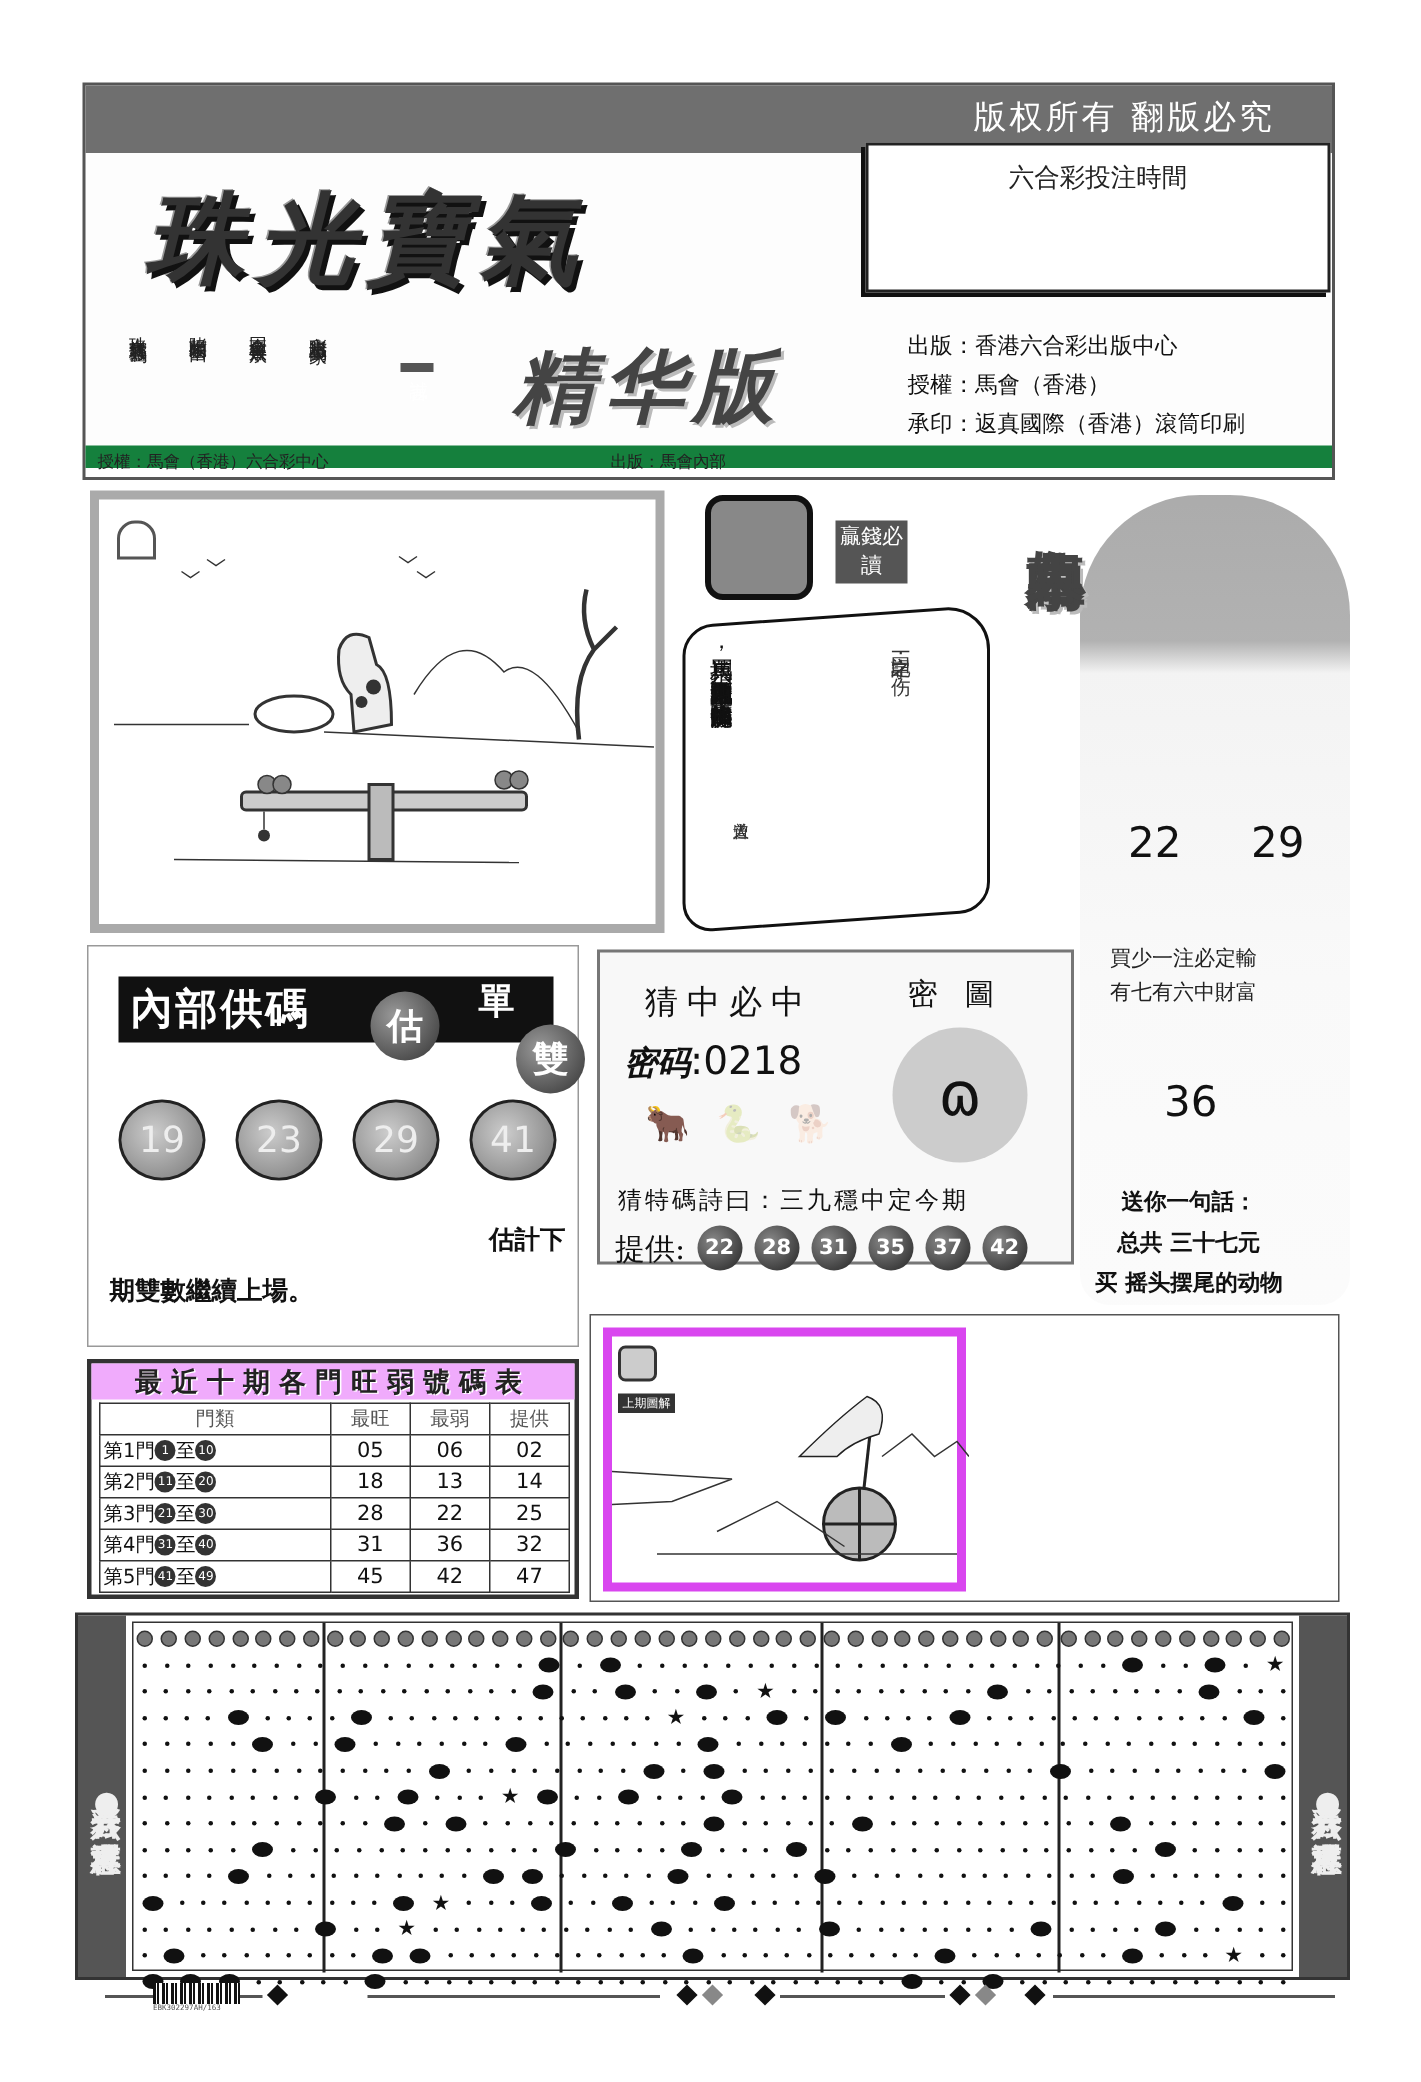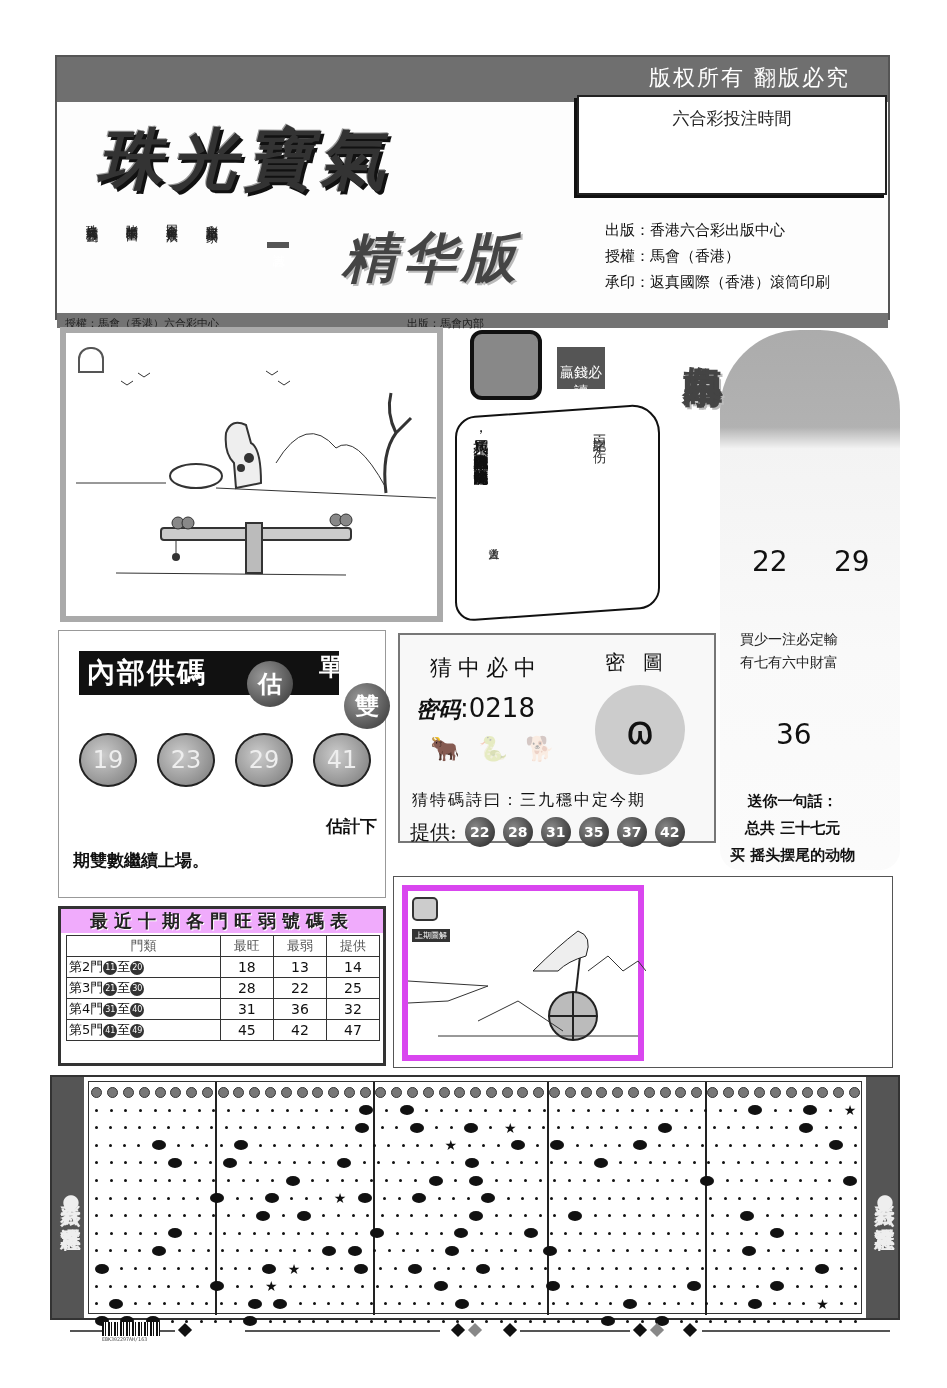--- a/index.html
+++ b/index.html
@@ -16,46 +16,46 @@
   #logo-rings { color: #eee; font-size: 22px; font-weight: bold; letter-spacing: -3px; }
   #copyright { right: 38px; top: 6px; color: #fff; font-size: 22px; letter-spacing: 2px; }
   #title { left: 40px; top: 58px; font-size: 66px; font-weight: bold; font-style: italic; color: #333; letter-spacing: 8px; text-shadow: 3px 3px 0 #111, -1px -1px 0 #999; }
   #mottos { left: 28px; top: 158px; display: flex; gap: 26px; }
   .motto-col { writing-mode: vertical-rl; font-size: 12px; line-height: 14px; color: #222; letter-spacing: 1px; }
   #sincere-badge { left: 210px; top: 185px; width: 22px; background: #555; color: #fff; font-size: 12px; writing-mode: vertical-rl; text-align: center; padding: 3px 2px; }
   #edition { left: 285px; top: 165px; font-size: 54px; font-weight: bold; color: #444; letter-spacing: 6px; text-shadow: 2px 2px 0 #bbb; font-style: italic; }
   #bet-time-box { left: 520px; top: 38px; width: 310px; height: 100px; background: #fff; border: 2px solid #222; box-shadow: -3px 3px 0 #111; }
   #bet-time-label { width: 100%; text-align: center; top: 10px; font-size: 17px; color: #222; }
   #pub-info { left: 548px; top: 160px; font-size: 15px; line-height: 26px; color: #111; }
-  #footbar { left: 0; top: 240px; width: 831px; height: 15px; background: #737373; color: #222; font-size: 11px; margin-top: 16px; }
+  #footbar { left: 0; top: 240px; width: 831px; height: 15px; background: #15803d; color: #222; font-size: 11px; }
   #footbar .l { left: 8px; top: 3px; }
   #footbar .r { left: 350px; top: 3px; }
 
   
   #dog-panel { left: 60px; top: 327px; width: 383px; height: 295px; border: 6px solid #aaa; background: #fff; }
   #dog-icon { left: 12px; top: 14px; width: 26px; height: 26px; border: 2px solid #555; border-radius: 12px 12px 0 0; }
 
   
   #money-icon { left: 470px; top: 330px; width: 72px; height: 70px; border: 4px solid #111; border-radius: 12px; background: #888; }
-  #win-badge { left: 557px; top: 347px; width: 48px; height: 42px; background: #555; color: #fff; font-size: 14px; line-height: 19px; text-align: center; padding-top: 16px; }
+  #win-badge { left: 557px; top: 347px; width: 48px; height: 42px; background: #555; color: #fff; font-size: 14px; line-height: 19px; text-align: center; padding-top: 2px; }
   #scroll { left: 455px; top: 410px; width: 205px; height: 205px; border: 2px solid #111; border-radius: 20px 30px 20px 20px; background: #fff; transform: skewY(-4deg); }
   #scroll-text { left: 470px; top: 428px; writing-mode: vertical-rl; font-size: 15px; line-height: 22px; height: 160px; color: #111; }
   #scroll-title { left: 590px; top: 428px; writing-mode: vertical-rl; font-size: 13px; color: #333; }
   #scroll-sign { left: 485px; top: 540px; writing-mode: vertical-rl; font-size: 11px; color: #333; }
 
   
   #girl-title { left: 674px; top: 335px; font-size: 40px; line-height: 58px; font-weight: bold; color: #444; writing-mode: vertical-rl; text-shadow: 2px 2px 0 #bbb; }
   #girl-photo { left: 720px; top: 330px; width: 180px; height: 540px; background: linear-gradient(180deg,#111 0%,#222 18%,#ddd 22%,#eee 60%,#f4f4f4 100%); border-radius: 80px 80px 20px 20px; opacity: 0.35; }
   .girl-num { font-size: 28px; color: #111; }
   #girl-rhyme { left: 740px; top: 628px; font-size: 14px; line-height: 23px; color: #222; }
   #girl-tip { left: 730px; top: 788px; font-size: 15px; line-height: 27px; font-weight: bold; color: #111; text-align: center; }
 
   
   #internal { left: 58px; top: 630px; width: 328px; height: 268px; border: 1px solid #999; background: #fff; }
-  #internal-bar { left: 20px; top: 20px; width: 260px; height: 44px; background: #111; color: #fff; font-size: 28px; font-weight: bold; padding-left: 8px; line-height: 44px; letter-spacing: 2px; }
+  #internal-bar { left: 20px; top: 20px; width: 290px; height: 44px; background: #111; color: #fff; font-size: 28px; font-weight: bold; padding-left: 8px; line-height: 44px; letter-spacing: 2px; }
   .char-ball { border-radius: 50%; background: radial-gradient(circle at 35% 35%, #999, #333); color: #fff; font-weight: bold; text-align: center; }
   #ball-guess { left: 188px; top: 30px; width: 46px; height: 46px; font-size: 24px; line-height: 46px; }
   #ball-single { left: 252px; top: 16px; width: 40px; height: 40px; font-size: 24px; line-height: 40px; background: transparent; }
   #ball-double { left: 285px; top: 52px; width: 46px; height: 46px; font-size: 24px; line-height: 46px; }
   .num-ball { width: 58px; height: 54px; border-radius: 50%; border: 2px solid #222; background: radial-gradient(circle at 40% 40%, #ccc, #777); color: #eee; font-size: 24px; text-align: center; line-height: 50px; }
   #internal-balls { left: 20px; top: 102px; display: flex; gap: 20px; }
   #internal-note1 { right: 8px; top: 184px; font-size: 17px; font-weight: bold; }
   #internal-note2 { left: 14px; top: 218px; font-size: 17px; font-weight: bold; }
 
   
@@ -223,20 +223,26 @@
   <table id="tbl">
     <thead>
       <tr>
         <th>門類</th>
         <th>最旺</th>
         <th>最弱</th>
         <th>提供</th>
       </tr>
     </thead>
     <tbody id="tbody">
+        <tr>
+          <td class="door"><span>第1門</span><span class="mini">1</span><span>至</span><span class="mini">10</span></td>
+          <td>05</td>
+          <td>06</td>
+          <td>02</td>
+        </tr>
         <tr>
           <td class="door"><span>第2門</span><span class="mini">11</span><span>至</span><span class="mini">20</span></td>
           <td>18</td>
           <td>13</td>
           <td>14</td>
         </tr>
         <tr>
           <td class="door"><span>第3門</span><span class="mini">21</span><span>至</span><span class="mini">30</span></td>
           <td>28</td>
           <td>22</td>

